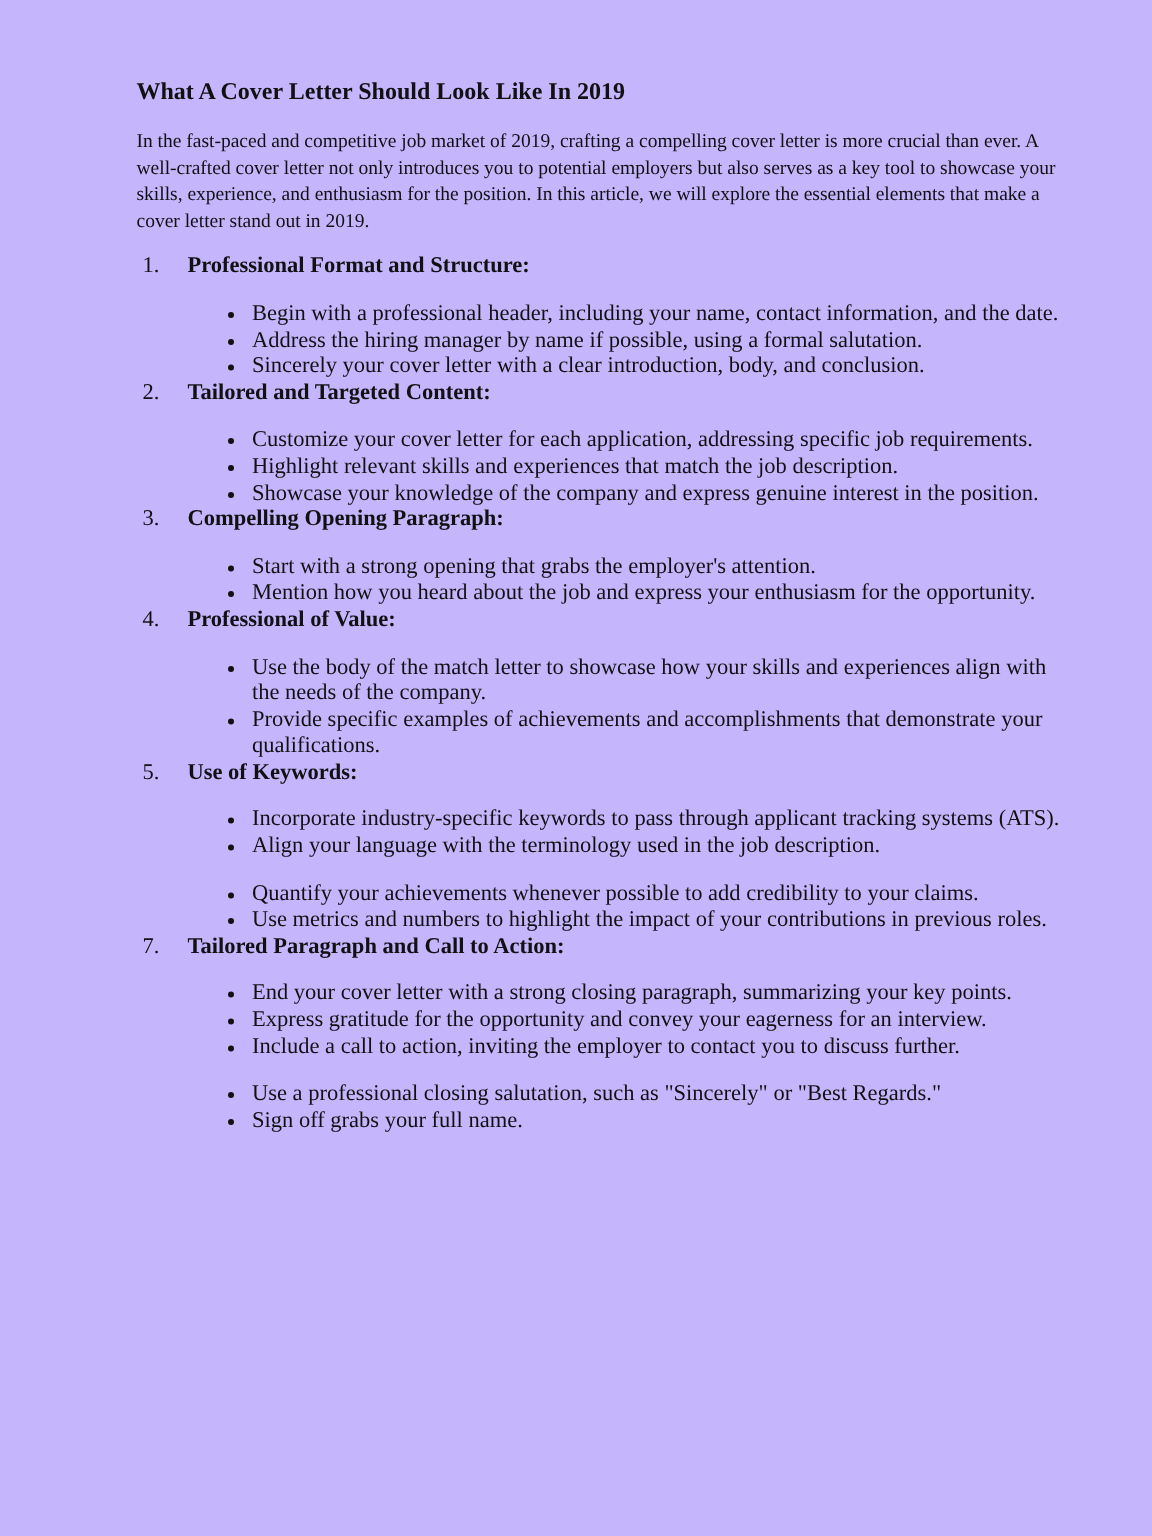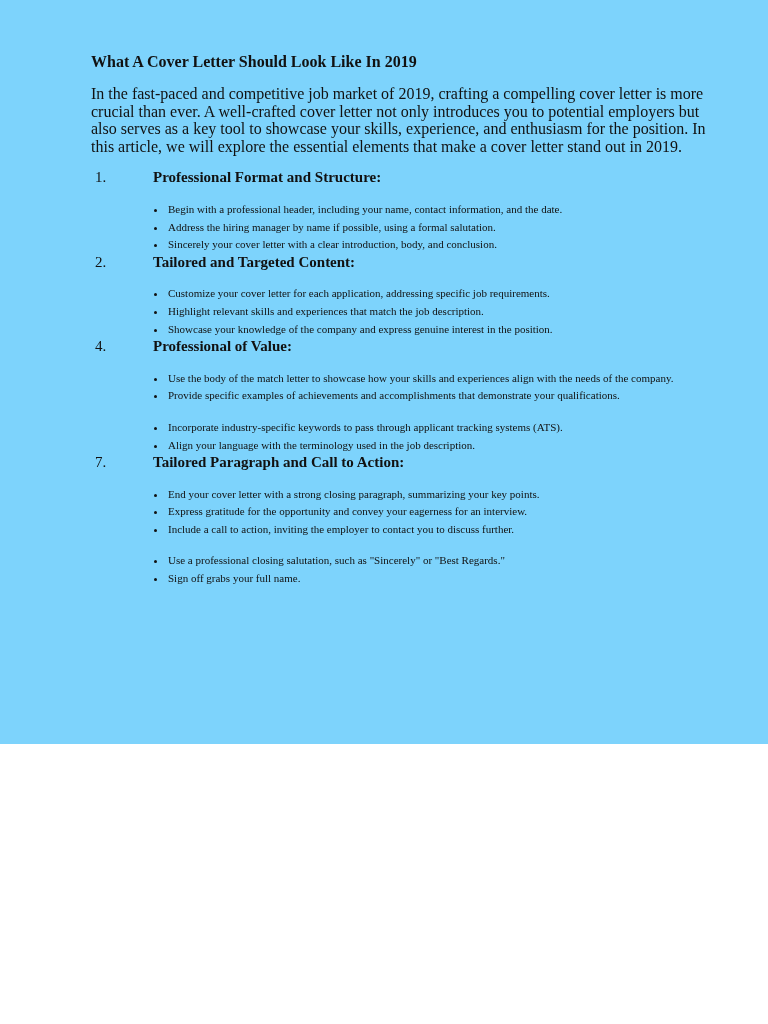--- a/index.html
+++ b/index.html
@@ -10,32 +10,32 @@
   body {
     width: 768px;
     height: 1024px;
     overflow: hidden;
     font-family: "Liberation Serif", "DejaVu Serif", serif;
     color: #111111;
   }
   main.page {
     box-sizing: border-box;
     width: 768px;
-    height: 744px;
+    height: 1024px;
     padding: 53px 56px 0 91px;
-    background: #7dd3fc;
+    background: #c4b5fd;
   }
   h1.doc-title {
     font-size: 16px;
     line-height: 18px;
     font-weight: bold;
     margin: 0 0 14px 0;
   }
   p.intro {
-    font-size: 16px;
+    font-size: 13px;
     line-height: 17.6px;
     margin: 0 0 14px 0;
     text-align: left;
   }
   ol.sections {
     list-style: none;
     margin: 0;
     padding: 0;
   }
   li.section {
@@ -47,29 +47,28 @@
     font-size: 15px;
     line-height: 17.6px;
   }
   .section-num {
     display: inline-block;
     width: 30px;
     font-weight: normal;
   }
   .section-heading {
     font-weight: bold;
-    margin-left: 28px;
   }
   ul.bullets {
     list-style: disc outside;
     margin: 14px 0 0 0;
     padding: 0 0 0 75px;
   }
   ul.bullets li.bullet {
-    font-size: 11px;
+    font-size: 15px;
     line-height: 17.6px;
     padding-left: 2px;
   }
   ul.bullets li.bullet::marker {
     font-size: 0.85em;
   }
 </style>
 </head>
 <body>
 
@@ -94,39 +93,55 @@
     <div class="heading-row">
       <span class="section-num">2.</span><span class="section-heading">Tailored and Targeted Content:</span>
     </div>
     <ul class="bullets">
           <li class="bullet">Customize your cover letter for each application, addressing specific job requirements.</li>
           <li class="bullet">Highlight relevant skills and experiences that match the job description.</li>
           <li class="bullet">Showcase your knowledge of the company and express genuine interest in the position.</li>
         </ul>
   </li>
 
+  <li class="section">
+    <div class="heading-row">
+      <span class="section-num">3.</span><span class="section-heading">Compelling Opening Paragraph:</span>
+    </div>
+    <ul class="bullets">
+          <li class="bullet">Start with a strong opening that grabs the employer's attention.</li>
+          <li class="bullet">Mention how you heard about the job and express your enthusiasm for the opportunity.</li>
+        </ul>
+  </li>
 
   <li class="section">
     <div class="heading-row">
       <span class="section-num">4.</span><span class="section-heading">Professional of Value:</span>
     </div>
     <ul class="bullets">
           <li class="bullet">Use the body of the match letter to showcase how your skills and experiences align with the needs of the company.</li>
           <li class="bullet">Provide specific examples of achievements and accomplishments that demonstrate your qualifications.</li>
         </ul>
   </li>
 
   <li class="section">
+    <div class="heading-row">
+      <span class="section-num">5.</span><span class="section-heading">Use of Keywords:</span>
+    </div>
     <ul class="bullets">
           <li class="bullet">Incorporate industry-specific keywords to pass through applicant tracking systems (ATS).</li>
           <li class="bullet">Align your language with the terminology used in the job description.</li>
         </ul>
   </li>
 
   <li class="section">
+    <ul class="bullets">
+          <li class="bullet">Quantify your achievements whenever possible to add credibility to your claims.</li>
+          <li class="bullet">Use metrics and numbers to highlight the impact of your contributions in previous roles.</li>
+        </ul>
   </li>
 
   <li class="section">
     <div class="heading-row">
       <span class="section-num">7.</span><span class="section-heading">Tailored Paragraph and Call to Action:</span>
     </div>
     <ul class="bullets">
           <li class="bullet">End your cover letter with a strong closing paragraph, summarizing your key points.</li>
           <li class="bullet">Express gratitude for the opportunity and convey your eagerness for an interview.</li>
           <li class="bullet">Include a call to action, inviting the employer to contact you to discuss further.</li>

